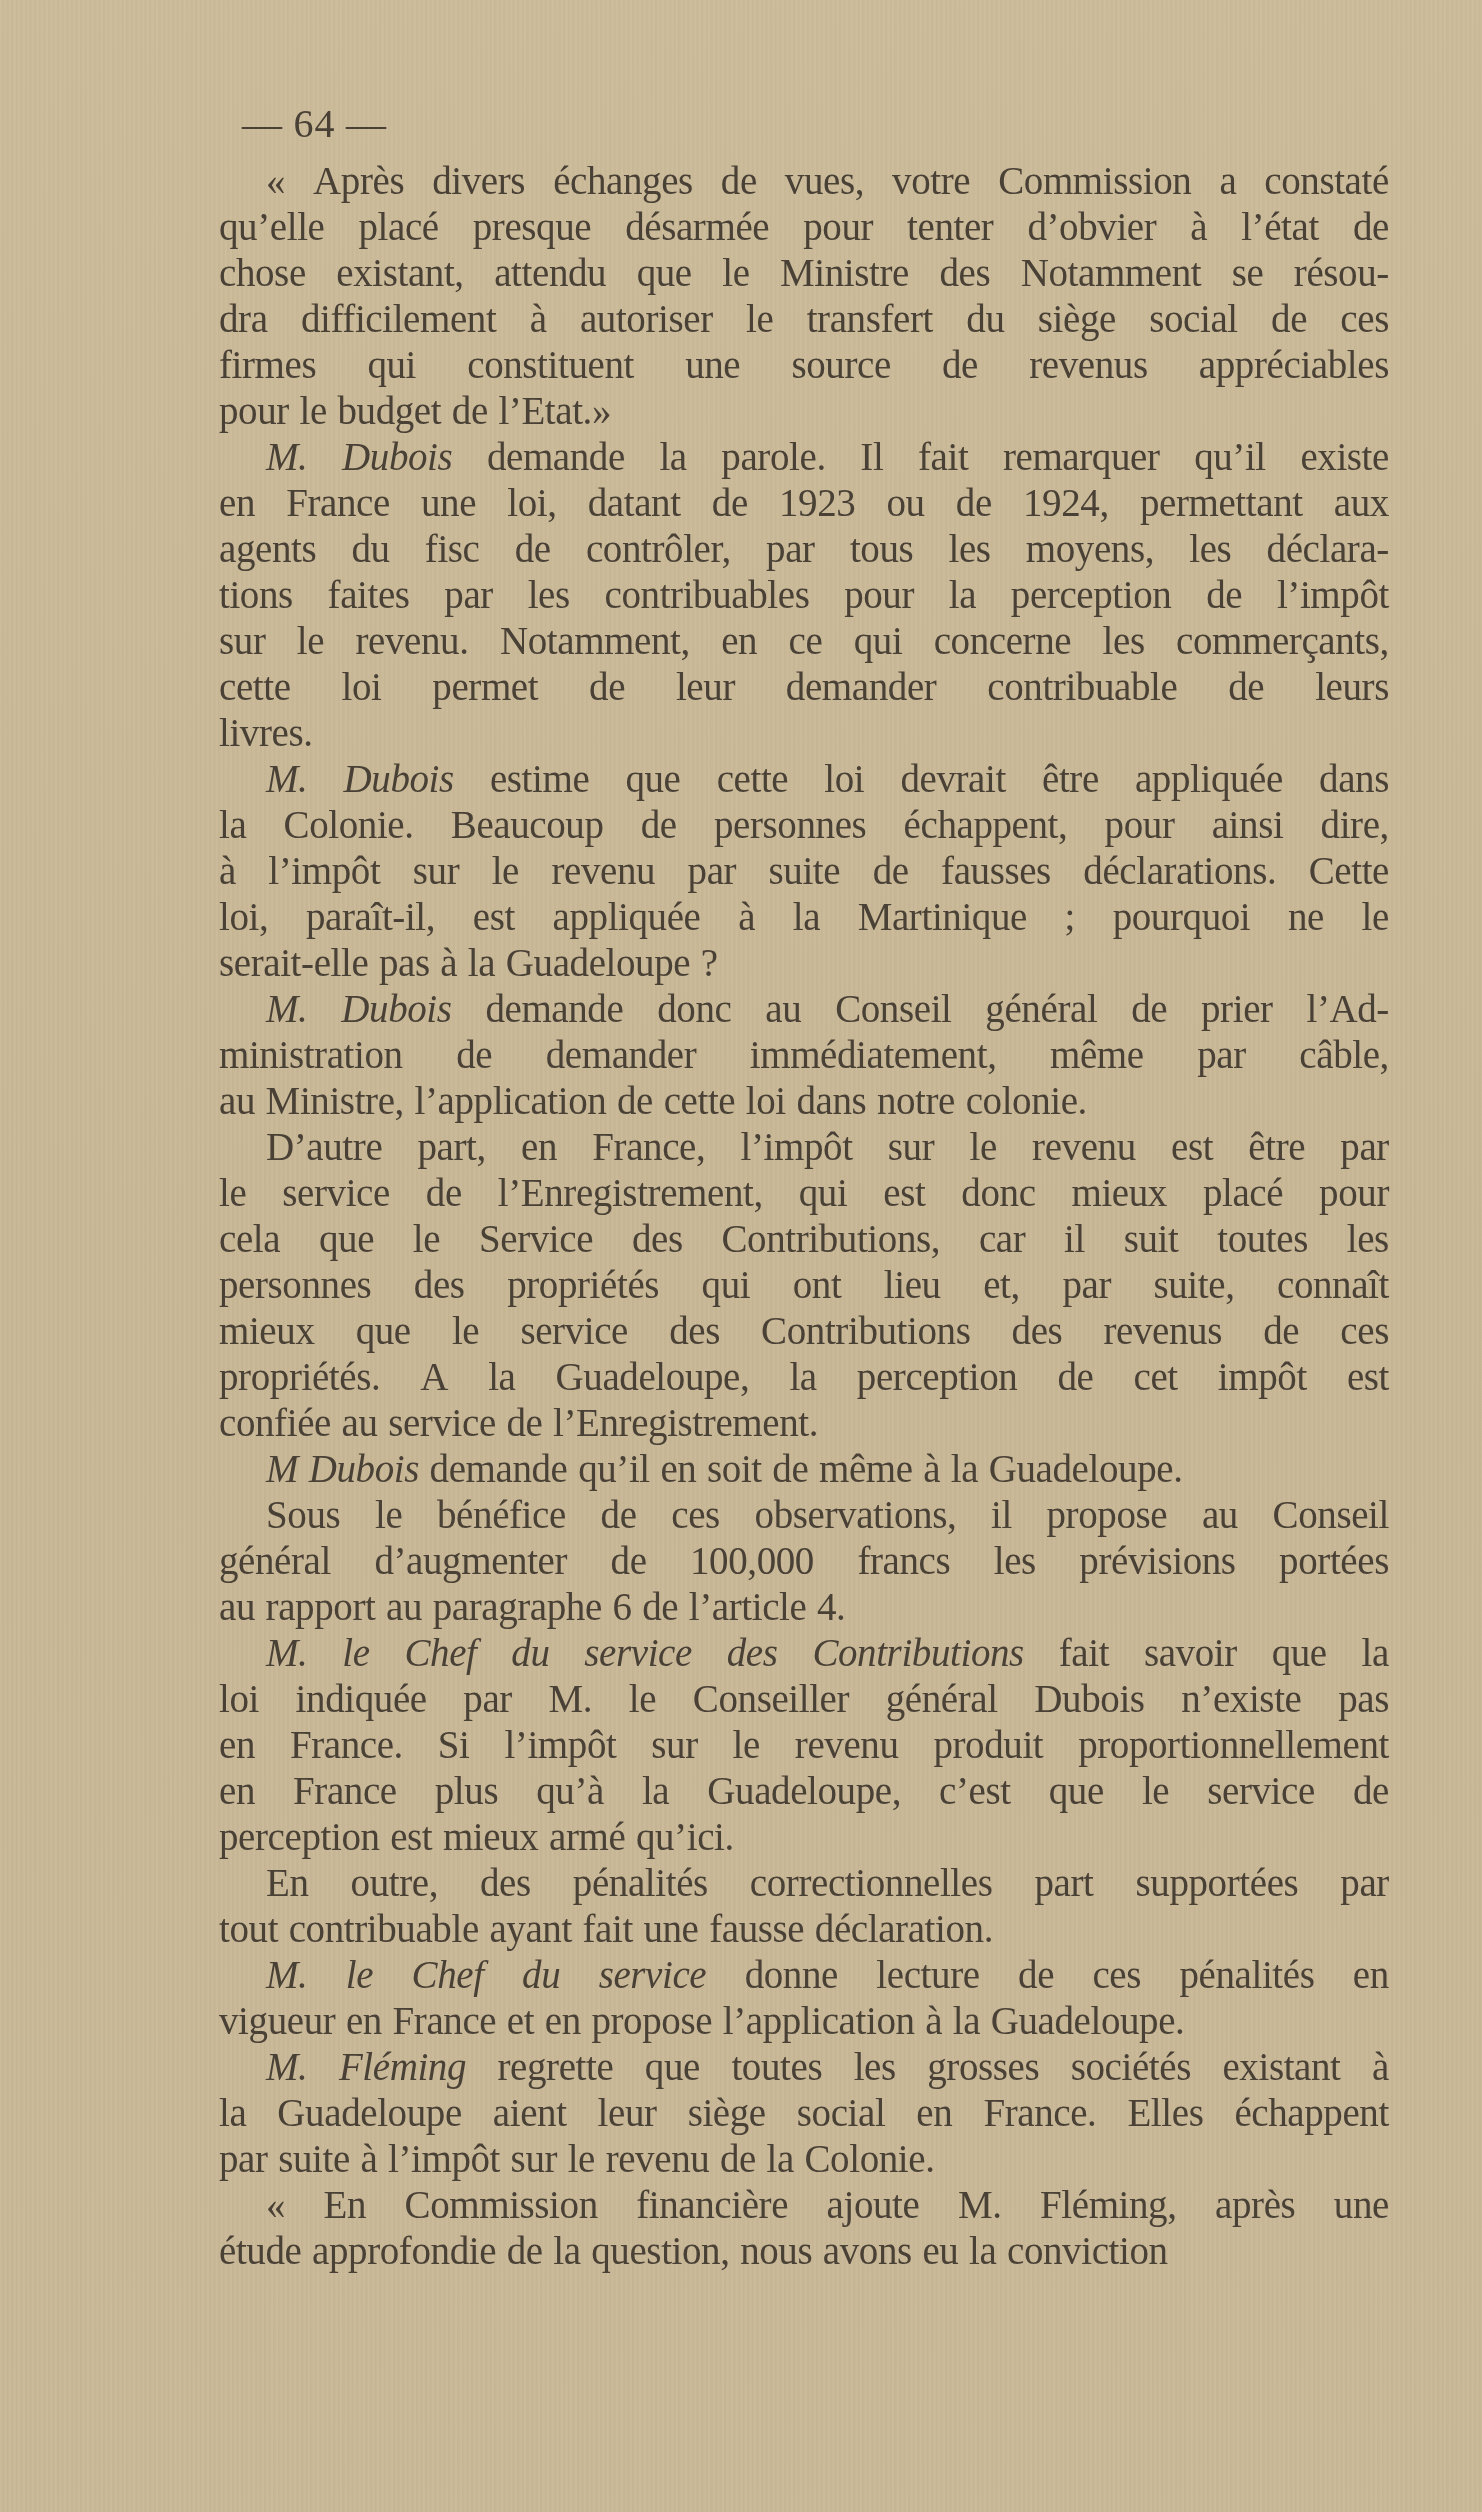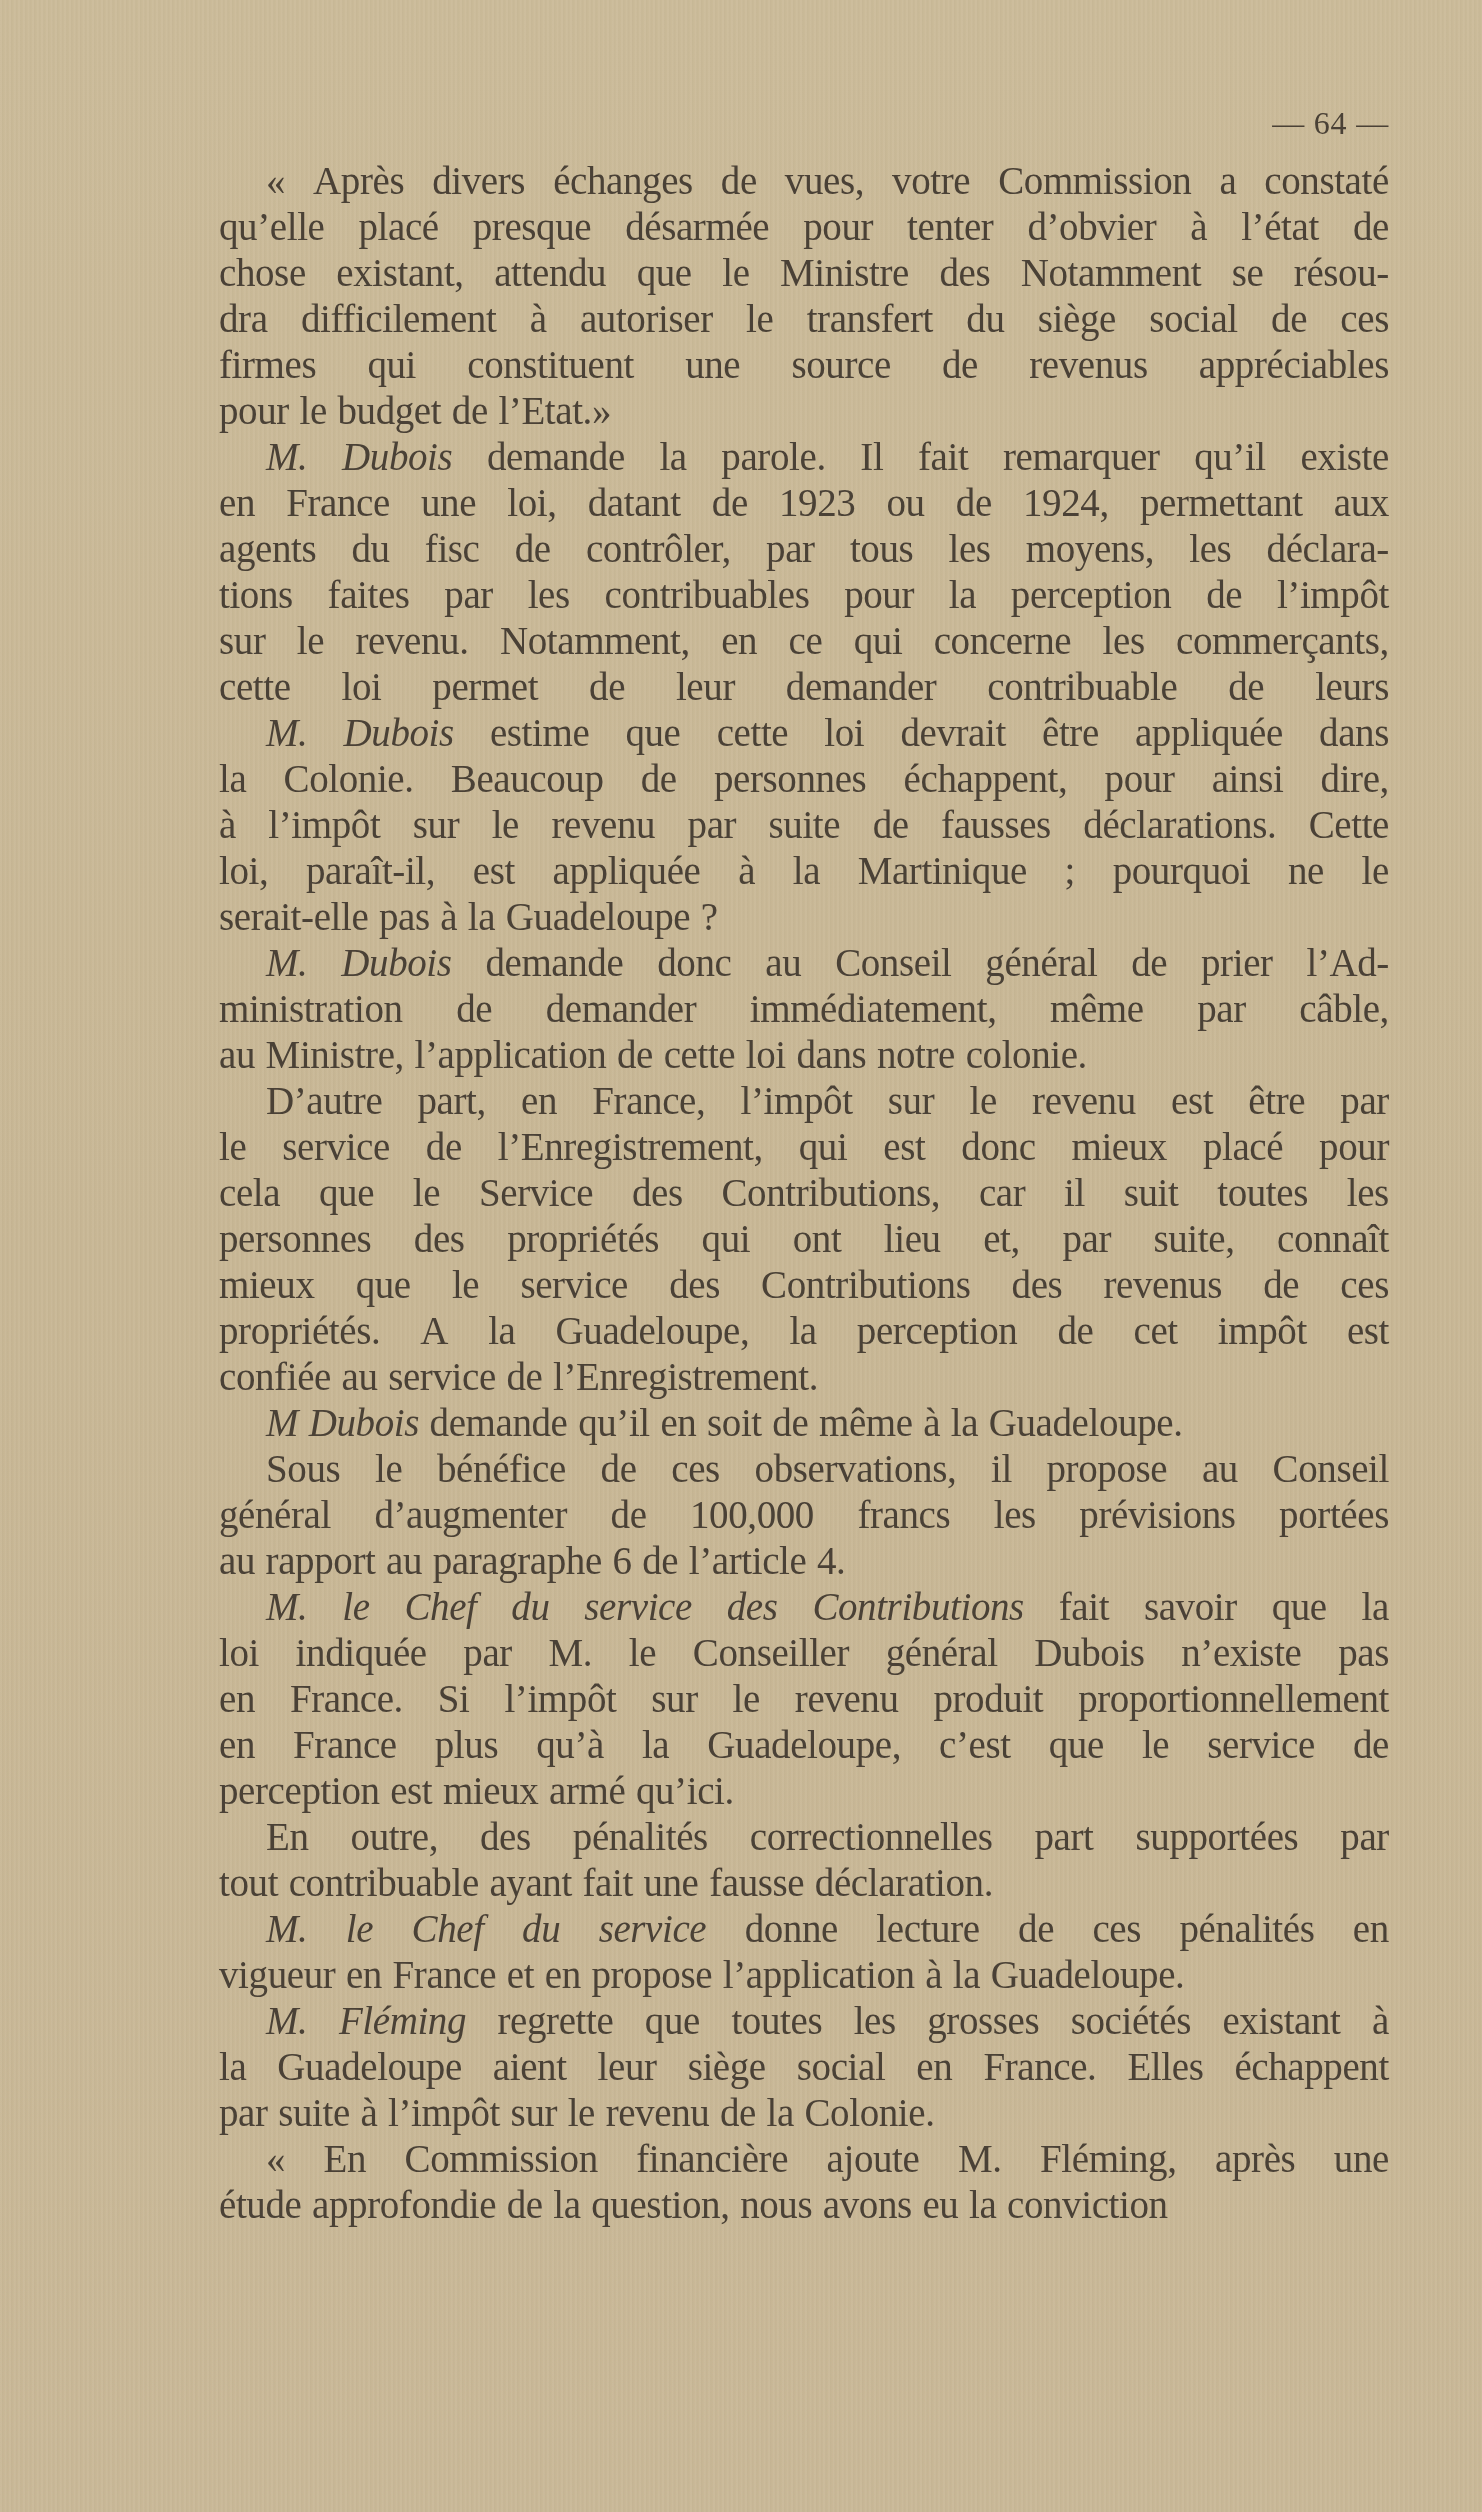--- a/index.html
+++ b/index.html
@@ -21,22 +21,22 @@
       left: 219px;
       top: 97px;
       width: 1170px;
       color: #4a4136;
       font-family: "Liberation Serif", "DejaVu Serif", serif;
       font-size: 39px;
       line-height: 46px;
       letter-spacing: -0.4px;
     }
     .page-number {
-      text-align: right;
-      font-size: 32px;
+      text-align: left;
+      font-size: 40px;
       line-height: 53px;
       margin-bottom: 8.4px;
       padding-left: 23px;
       letter-spacing: 0.8px;
     }
     .justify-line {
       display: flex;
       justify-content: space-between;
       white-space: nowrap;
     }
@@ -187,20 +187,23 @@
           <span class="word">cette</span>
           <span class="word">loi</span>
           <span class="word">permet</span>
           <span class="word">de</span>
           <span class="word">leur</span>
           <span class="word">demander</span>
           <span class="word">contribuable</span>
           <span class="word">de</span>
           <span class="word">leurs</span>
         </div>
+        <div class="justify-line last">
+          <span class="word">livres.</span>
+        </div>
       </div>
       <div class="paragraph">
         <div class="justify-line first">
           <span class="word it">M.</span>
           <span class="word it">Dubois</span>
           <span class="word">estime</span>
           <span class="word">que</span>
           <span class="word">cette</span>
           <span class="word">loi</span>
           <span class="word">devrait</span>

